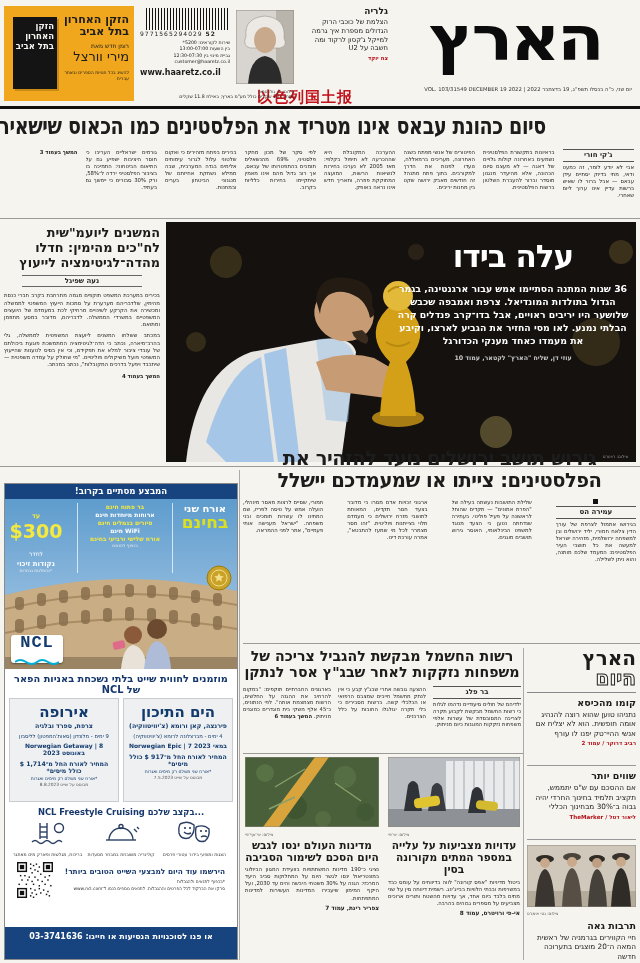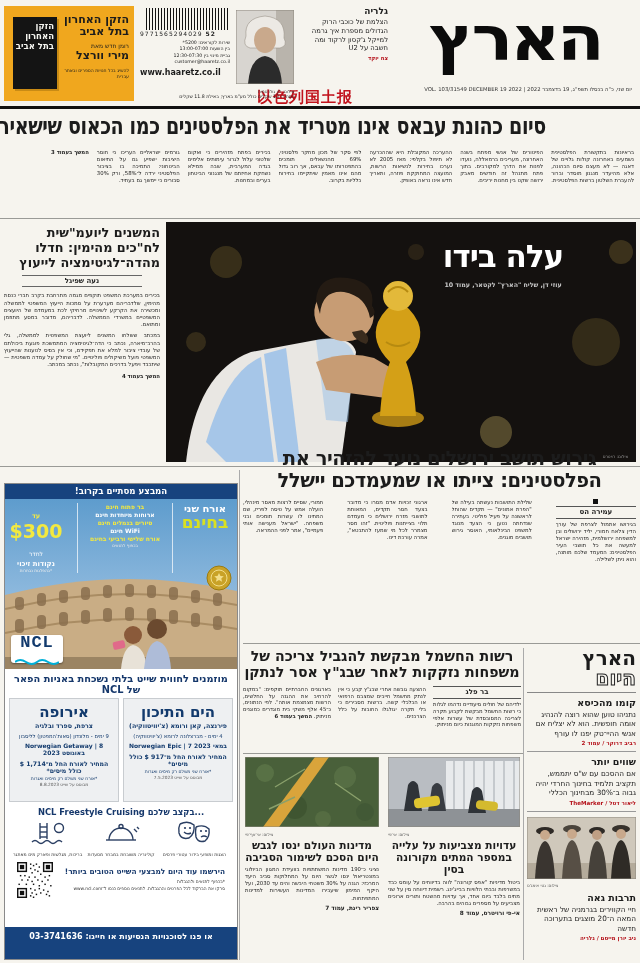--- a/index.html
+++ b/index.html
@@ -24,21 +24,21 @@
   .bc-svc{font-size:4.7px;line-height:1.35;margin-top:3px;color:#222;}
   .bc-site{font-size:8px;font-weight:700;margin-top:3px;direction:ltr;text-align:left;}
   .price-line{top:94px;left:140px;width:155px;font-size:4.7px;color:#222;}
   .bookad{top:6px;left:4px;width:130px;height:95px;background:#f0a71e;}
   .bookad .cover{position:absolute;left:9px;top:11px;width:44px;height:72px;background:#141414;
                  box-shadow:2px 2px 0 #c98b15;padding:4px 3px 0 0;box-sizing:border-box;}
   .bookad .cover div{color:#f5f5f0;font-size:8.5px;font-weight:700;line-height:1.2;text-align:right;}
   .bookad .txt{position:absolute;right:5px;top:8px;width:68px;text-align:right;}
   .bookad .t1{font-size:11px;font-weight:700;line-height:1.1;}
   .bookad .t2{font-size:6px;margin-top:4px;}
-  .bookad .t3{font-size:11px;font-weight:700;}
+  .bookad .t3{font-size:13px;font-weight:400;}
   .bookad .t4{font-size:4.6px;margin-top:6px;line-height:1.3;}
   .mast-rule{top:106px;left:0;width:640px;height:3px;background:#111;}
   
   .lead-headline{top:111px;left:0;width:640px;text-align:center;}
   .lead-headline span{display:inline-block;white-space:nowrap;font-weight:700;font-size:24.5px;
                       letter-spacing:-0.5px;transform:scaleX(0.78);transform-origin:center;}
   .lead-cols{top:149px;right:6px;left:6px;height:66px;display:flex;gap:8px;direction:rtl;}
   .lead-col{flex:1;font-size:5.35px;line-height:1.32;text-align:justify;color:#222;overflow:hidden;}
   .byline-rule{border-top:1px solid #555;border-bottom:1px solid #555;font-size:7px;font-weight:700;
                text-align:center;padding:1px 0;margin-bottom:2px;}
@@ -46,21 +46,21 @@
   .hrule{background:#9a9a96;height:1px;}
   
   .justice{top:225px;left:4px;width:156px;}
   .justice h2{margin:0;font-size:12.8px;line-height:1.18;font-weight:700;text-align:right;}
   .justice .by{margin:5px 18px;border-top:1px solid #666;border-bottom:1px solid #666;
                font-size:7px;font-weight:700;text-align:center;padding:1px 0;}
   .justice p{margin:0 0 4px;font-size:5.4px;line-height:1.34;text-align:justify;}
   
   .mundial{top:222px;left:166px;width:470px;height:240px;background:#131110;}
   .mundial svg{position:absolute;inset:0;}
-  .m-text{position:absolute;top:16px;right:14px;width:238px;text-align:center;color:#fff;}
+  .m-text{position:absolute;top:16px;right:4px;width:238px;text-align:center;color:#fff;}
   .m-title{font-size:31px;font-weight:700;letter-spacing:-1px;}
   .m-deck{font-size:9.3px;font-weight:700;line-height:1.4;margin-top:8px;}
   .m-by{font-size:6.3px;font-weight:700;color:#c9c9c9;margin-top:7px;}
   .m-credit{position:absolute;bottom:3px;right:8px;font-size:4.3px;color:#999;}
   
   .deport{top:448px;left:243px;width:393px;}
   .deport .h{font-size:19.5px;font-weight:700;line-height:1.12;text-align:center;letter-spacing:-0.5px;}
   .deport-cols{display:flex;gap:24px;direction:rtl;margin-top:7px;height:92px;}
   .deport-col{flex:1;font-size:5.35px;line-height:1.32;text-align:justify;overflow:hidden;}
   .sq{width:5px;height:5px;background:#111;margin:0 auto 2px;}
@@ -74,21 +74,21 @@
   .bstory{width:134px;}
   .bstory .cred{font-size:4.2px;color:#555;text-align:left;margin:1px 0 2px;}
   .bstory .h{font-size:10.6px;font-weight:700;line-height:1.15;text-align:center;}
   .bstory .b{font-size:5.35px;line-height:1.32;text-align:justify;margin-top:3px;}
   .bstory .by{font-size:5.8px;font-weight:700;margin-top:3px;}
   
   .today{top:648px;left:527px;width:109px;}
   .today .tlogo{text-align:right;border-bottom:1px solid #888;padding-bottom:4px;}
   .today .tl1{font-size:20px;font-weight:700;line-height:1;}
   .today .tl2{font-size:20px;font-weight:700;line-height:1;color:#f6f4ee;-webkit-text-stroke:1px #222;}
-  .titem{border-bottom:1px solid #999;padding:4px 0 5px;text-align:right;}
+  .titem{border-bottom:1px solid #999;padding:4px 0 19px;text-align:right;}
   .titem .tt{font-size:9.5px;font-weight:700;margin-bottom:2px;}
   .titem .tx{font-size:7.3px;line-height:1.3;}
   .titem .tb{font-size:5.6px;font-weight:700;color:#b5121b;margin-top:2px;}
   .tphoto{margin-top:5px;}
   .tphoto .cap{font-size:4.2px;color:#555;text-align:left;}
   
   .ncl{top:483px;left:4px;width:234px;height:477px;border:1px solid #8a8a8a;background:#fff;box-sizing:border-box;}
   .ncl-top{height:15px;background:#17437e;color:#fff;font-size:8.6px;font-weight:700;
            text-align:center;line-height:15px;}
   .ncl-hero{position:relative;height:170px;background:linear-gradient(#5e9ccd,#8cb8dd 55%,#a9c9e4);overflow:hidden;}
@@ -189,20 +189,24 @@
     </div>
   </div>
 
   <div class="abs mast-rule"></div>
 
   <div class="abs lead-headline">
     <span>סיום כהונת עבאס אינו מטריד את הפלסטינים כמו הכאוס שישאיר אחריו ברשות</span>
   </div>
 
   <div class="abs lead-cols">
+    <div class="lead-col">
+      <div class="byline-rule">ג'קי חורי</div>
+      <span>אבי לא יודע לומר, זה כמעט ודאי, מתי בדיוק יסתיים עידן עבאס — אבל ברור לו שאיש ברשות עדיין אינו ערוך ליום שאחרי.</span>
+    </div>
     <div class="lead-col">בראיונות בתקשורת הפלסטינית נשמעים באחרונה קולות גלויים של דאגה — לא מעצם סיום הכהונה, אלא מהיעדר מנגנון מוסדר וברור להעברת השלטון ברשות הפלסטינית.</div>
     <div class="lead-col">הפיטורים של אנשי מפתח בשנה האחרונה, מעריכים ברמאללה, נועדו לפנות את הדרך למקורבים. בתוך פתח מתנהל זה חודשים מאבק ירושה שקט בין מחנות יריבים.</div>
     <div class="lead-col">ההערכה המקובלת היא שההכרעה לא תיפול בקלפי: מאז 2005 לא נערכו בחירות לנשיאות הרשות, המועצה המחוקקת פוזרה, ותאריך חדש אינו נראה באופק.</div>
     <div class="lead-col">לפי סקר של מכון מחקר פלסטיני, 69% מהנשאלים תומכים בהתפטרותו של עבאס, אך רוב גדול מהם אינו מאמין שיתקיימו בחירות כלליות בקרוב.</div>
     <div class="lead-col">בכירים בפתח מזהירים כי ואקום שלטוני עלול לגרור עימותים אלימים בגדה המערבית, שבה ממילא נשחקת אחיזתם של מנגנוני הביטחון בערים ובמחנות.</div>
     <div class="lead-col">גורמים ישראליים העריכו כי חוסר היציבות ישפיע גם על התיאום הביטחוני: התמיכה בו בציבור הפלסטיני ירדה ל־58%, ורק 30% סבורים כי יימשך גם בעתיד.</div>
     <div class="lead-col">
       <span class="more">המשך בעמוד 3</span>
     </div>
   </div>
@@ -242,20 +246,21 @@
       <g>
         <ellipse cx="232" cy="196" rx="26" ry="9" fill="#a87d14"></ellipse>
         <path d="M214,194 Q216,160 224,140 Q204,120 212,100 Q220,84 232,80 Q244,84 252,100 Q260,120 240,140 Q248,160 250,194 Z" fill="#d4a017"></path>
         <circle cx="232" cy="74" r="15" fill="#e3b93a"></circle>
         <path d="M222,70 Q232,60 242,70" stroke="#b68a10" stroke-width="2" fill="none"></path>
         <path d="M220,120 Q232,128 244,120" stroke="#b68a10" stroke-width="2" fill="none"></path>
       </g>
     </svg>
     <div class="m-text">
       <div class="m-title">עלה בידו</div>
+      <div class="m-deck">36 שנות המתנה הסתיימו אמש עבור ארגנטינה, בגמר הגדול בתולדות המונדיאל. צרפת ואמבפה שכבש שלושער היו יריבים ראויים, אבל בדו־קרב פנדלים קרה הבלתי נמנע. לאו מסי החזיר את הגביע לארצו, וקיבע את מעמדו כאחד מענקי הכדורגל</div>
       <div class="m-by">עוזי דן, שליח "הארץ" לקטאר, עמוד 10</div>
     </div>
     <div class="m-credit">צילום: רויטרס</div>
   </div>
 
   <div class="abs hrule" style="top:466px;left:0;width:640px;"></div>
   <div class="abs vsep" style="left:239px;top:470px;height:490px;"></div>
 
   <div class="abs deport">
     <div class="h">גירוש תושב ירושלים נועד להזהיר את</div>

